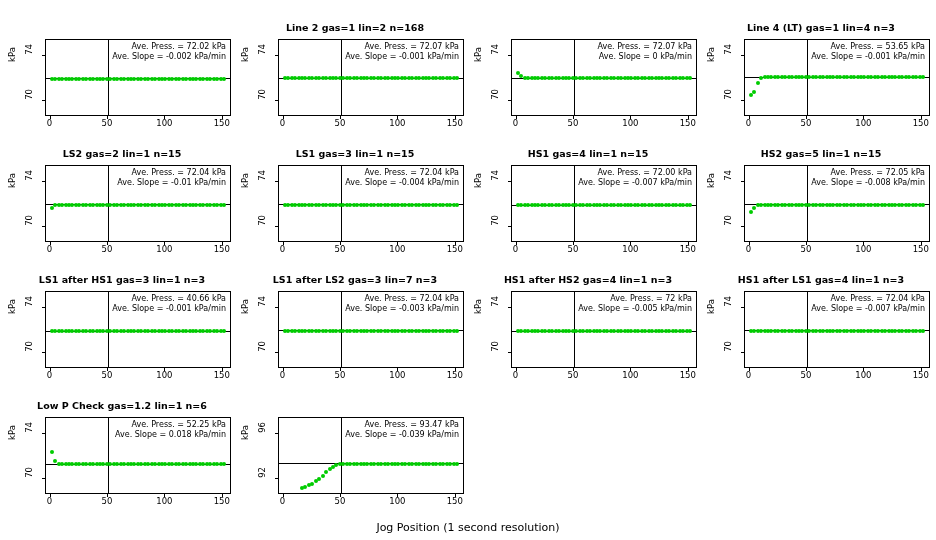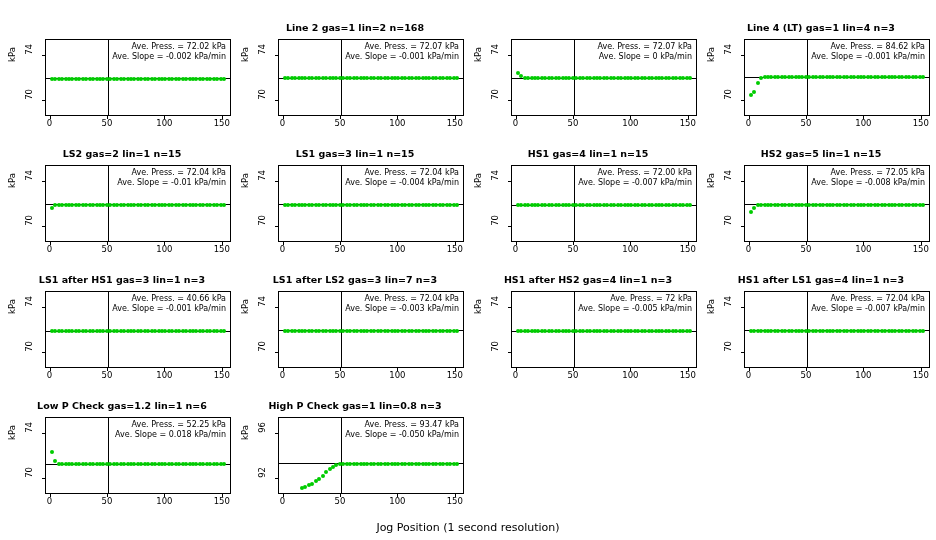--- a/index.html
+++ b/index.html
@@ -405,21 +405,21 @@
           <div class="dot" style="background: rgb(0, 204, 0); left: 144.963px; top: 35.3676px;"></div>
           <div class="dot" style="background: rgb(0, 204, 0); left: 148.407px; top: 35.3676px;"></div>
           <div class="dot" style="background: rgb(0, 204, 0); left: 151.852px; top: 35.3676px;"></div>
           <div class="dot" style="background: rgb(0, 204, 0); left: 155.296px; top: 35.3676px;"></div>
           <div class="dot" style="background: rgb(0, 204, 0); left: 158.741px; top: 35.3676px;"></div>
           <div class="dot" style="background: rgb(0, 204, 0); left: 162.185px; top: 35.3676px;"></div>
           <div class="dot" style="background: rgb(0, 204, 0); left: 165.63px; top: 35.3676px;"></div>
           <div class="dot" style="background: rgb(0, 204, 0); left: 169.074px; top: 35.3676px;"></div>
           <div class="dot" style="background: rgb(0, 204, 0); left: 172.519px; top: 35.3676px;"></div>
           <div class="dot" style="background: rgb(0, 204, 0); left: 175.963px; top: 35.3676px;"></div>
-          <div class="annot annot1">Ave. Press. = 84.62 kPa</div>
+          <div class="annot annot1">Ave. Press. = 53.65 kPa</div>
           <div class="annot annot2">Ave. Slope =  -0.001 kPa/min</div>
         </div>
         <div class="tickmark-x" style="left: 44.5926px;"></div>
         <div class="xtick" style="left: 33.5926px;">0</div>
         <div class="tickmark-x" style="left: 102px;"></div>
         <div class="xtick" style="left: 91px;">50</div>
         <div class="tickmark-x" style="left: 159.407px;"></div>
         <div class="xtick" style="left: 148.407px;">100</div>
         <div class="tickmark-x" style="left: 216.815px;"></div>
         <div class="xtick" style="left: 205.815px;">150</div>
@@ -1079,21 +1079,20 @@
         <div class="tickmark-x" style="left: 159.407px;"></div>
         <div class="xtick" style="left: 148.407px;">100</div>
         <div class="tickmark-x" style="left: 216.815px;"></div>
         <div class="xtick" style="left: 205.815px;">150</div>
         <div class="tickmark-y" style="top: 78.1471px;"></div>
         <div class="ytick" style="top: 72.1471px;">70</div>
         <div class="tickmark-y" style="top: 32.8529px;"></div>
         <div class="ytick" style="top: 26.8529px;">74</div>
       </div>
       <div class="panel" style="left: 238px; top: 400px;">
-        <div class="panel-title">High P Check gas=1 lin=0.8 n=3</div>
         <div class="ylabel">kPa</div>
         <div class="plotbox">
           <div class="hline" style="top: 44.5015px;"></div>
           <div class="vline" style="left: 62px;"></div>
           <div class="dot" style="background: rgb(0, 204, 0); left: 20.963px; top: 68.2059px;"></div>
           <div class="dot" style="background: rgb(0, 204, 0); left: 24.4074px; top: 67.0735px;"></div>
           <div class="dot" style="background: rgb(0, 204, 0); left: 27.8519px; top: 65.375px;"></div>
           <div class="dot" style="background: rgb(0, 204, 0); left: 31.2963px; top: 63.6765px;"></div>
           <div class="dot" style="background: rgb(0, 204, 0); left: 34.7407px; top: 61.4118px;"></div>
           <div class="dot" style="background: rgb(0, 204, 0); left: 38.1852px; top: 59.1471px;"></div>
@@ -1131,21 +1130,21 @@
           <div class="dot" style="background: rgb(0, 204, 0); left: 148.407px; top: 43.8603px;"></div>
           <div class="dot" style="background: rgb(0, 204, 0); left: 151.852px; top: 43.8603px;"></div>
           <div class="dot" style="background: rgb(0, 204, 0); left: 155.296px; top: 43.8603px;"></div>
           <div class="dot" style="background: rgb(0, 204, 0); left: 158.741px; top: 43.8603px;"></div>
           <div class="dot" style="background: rgb(0, 204, 0); left: 162.185px; top: 43.8603px;"></div>
           <div class="dot" style="background: rgb(0, 204, 0); left: 165.63px; top: 43.8603px;"></div>
           <div class="dot" style="background: rgb(0, 204, 0); left: 169.074px; top: 43.8603px;"></div>
           <div class="dot" style="background: rgb(0, 204, 0); left: 172.519px; top: 43.8603px;"></div>
           <div class="dot" style="background: rgb(0, 204, 0); left: 175.963px; top: 43.8603px;"></div>
           <div class="annot annot1">Ave. Press. = 93.47 kPa</div>
-          <div class="annot annot2">Ave. Slope =  -0.050 kPa/min</div>
+          <div class="annot annot2">Ave. Slope =  -0.039 kPa/min</div>
         </div>
         <div class="tickmark-x" style="left: 44.5926px;"></div>
         <div class="xtick" style="left: 33.5926px;">0</div>
         <div class="tickmark-x" style="left: 102px;"></div>
         <div class="xtick" style="left: 91px;">50</div>
         <div class="tickmark-x" style="left: 159.407px;"></div>
         <div class="xtick" style="left: 148.407px;">100</div>
         <div class="tickmark-x" style="left: 216.815px;"></div>
         <div class="xtick" style="left: 205.815px;">150</div>
         <div class="tickmark-y" style="top: 78.1471px;"></div>

